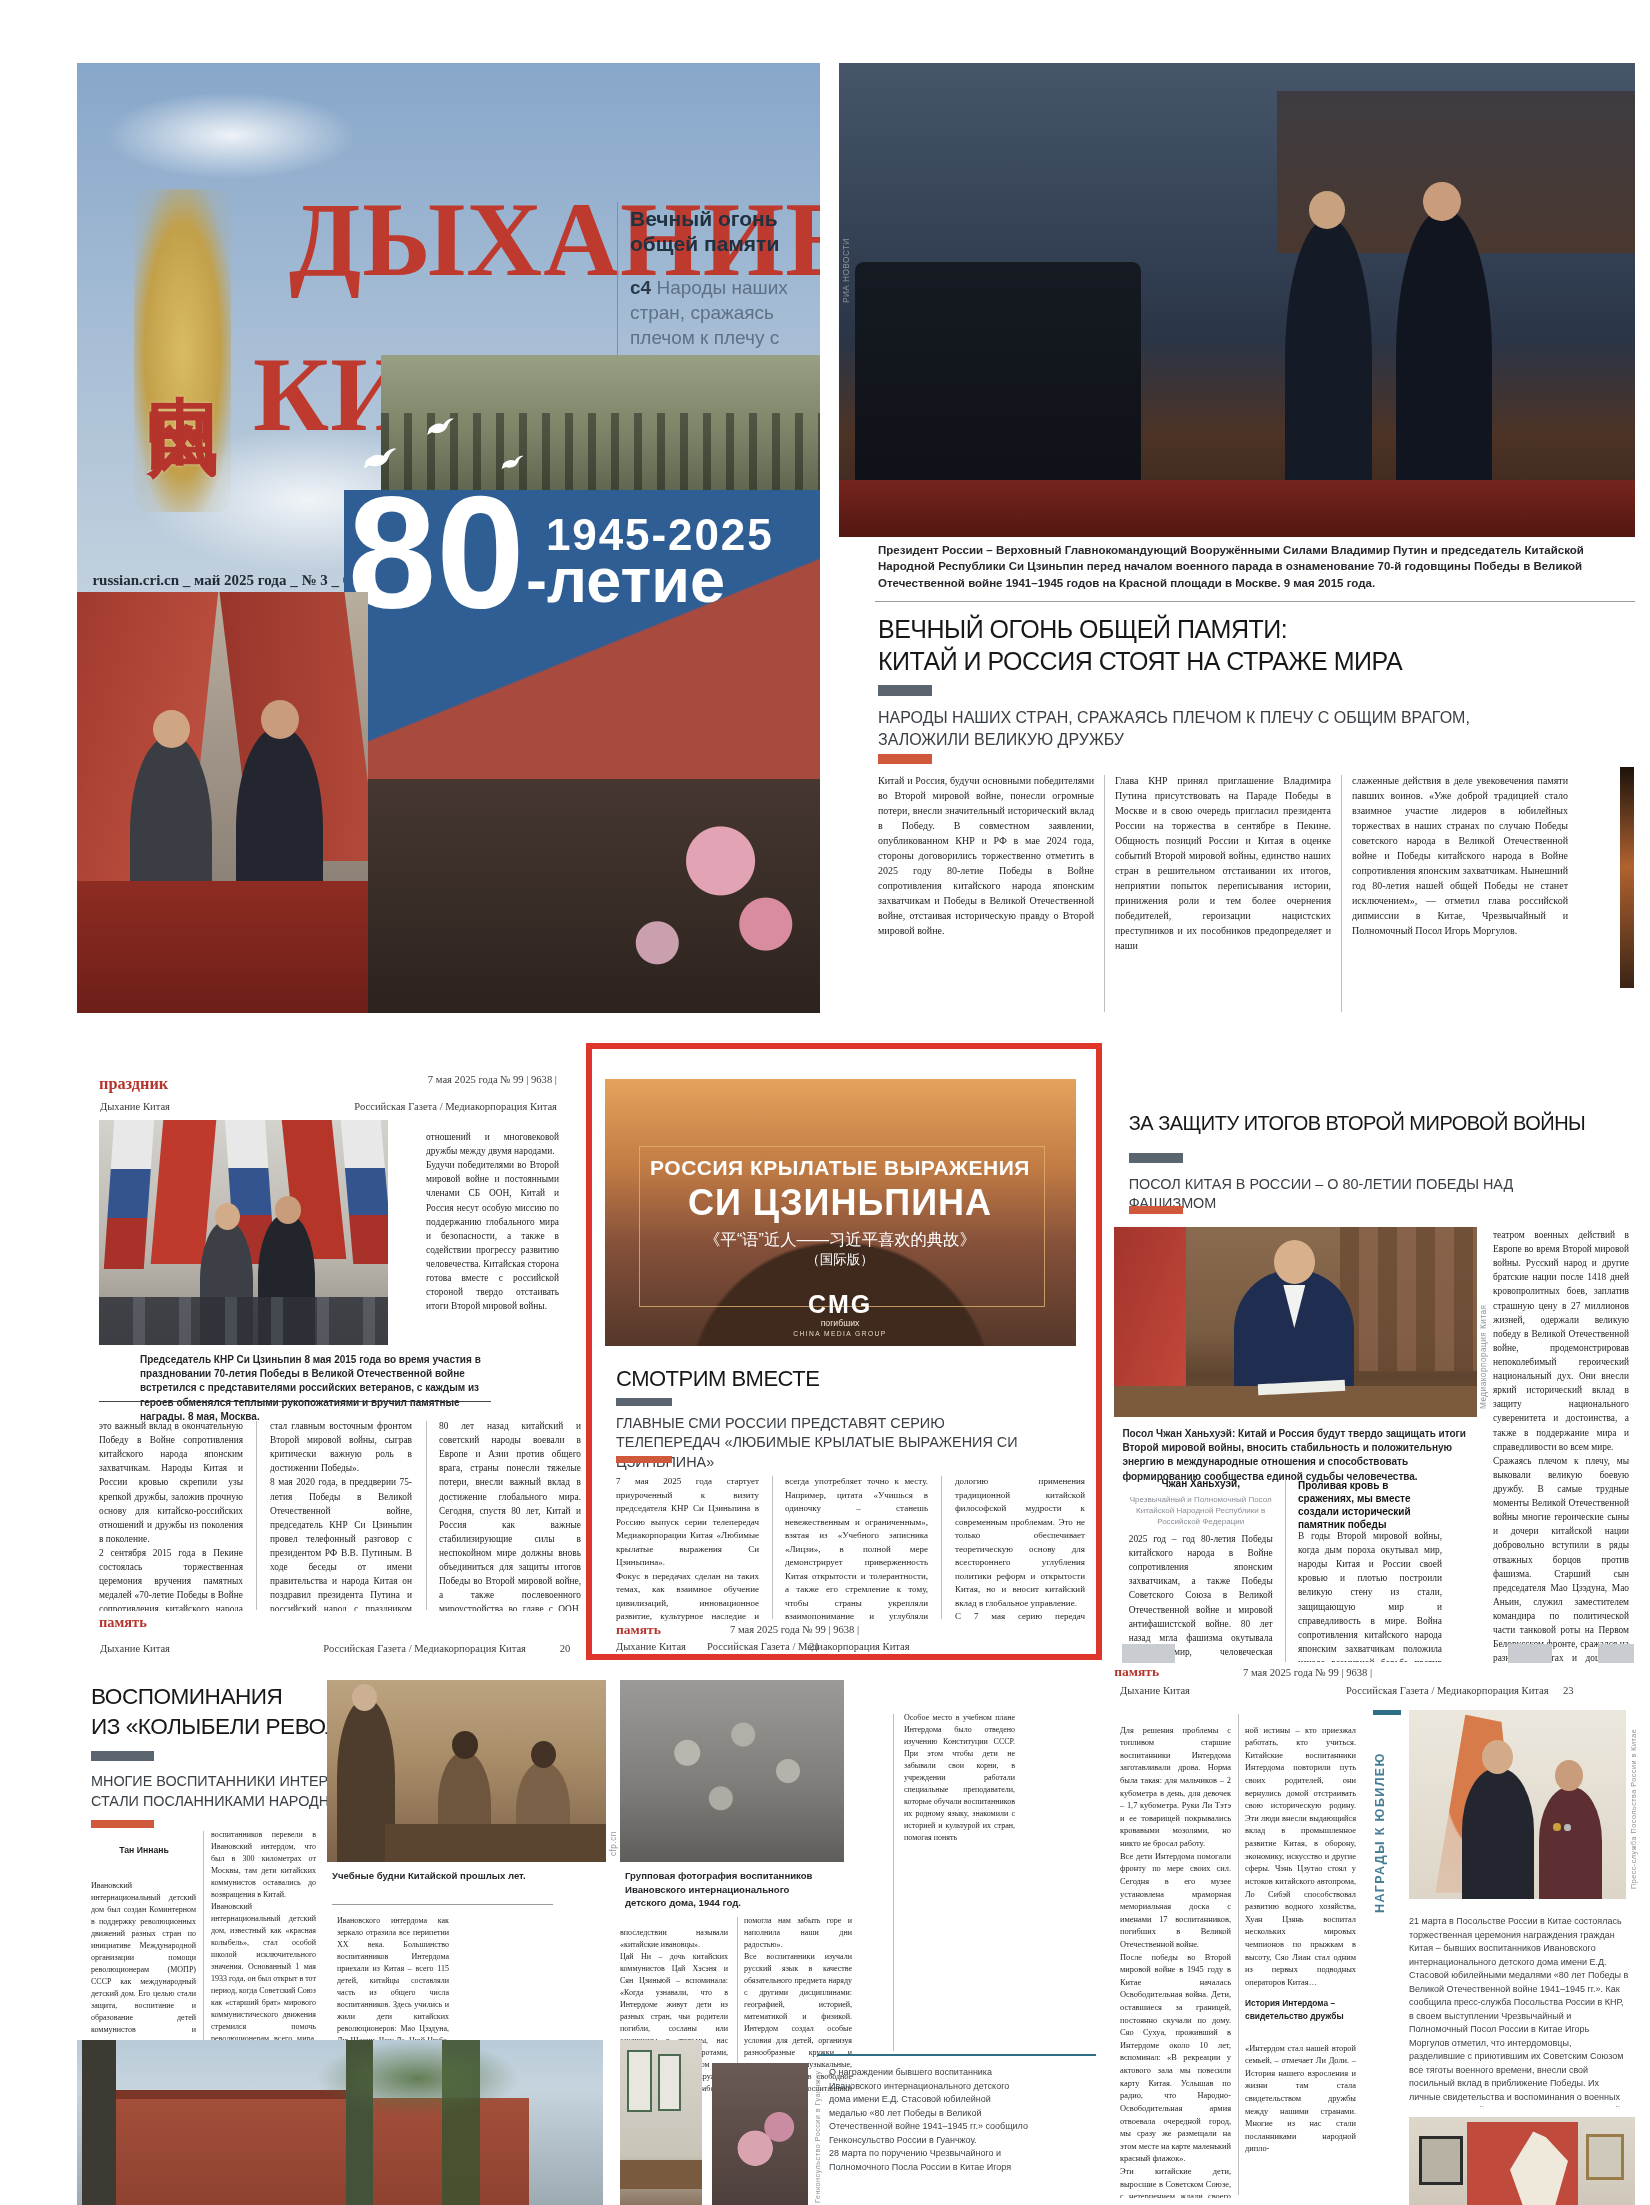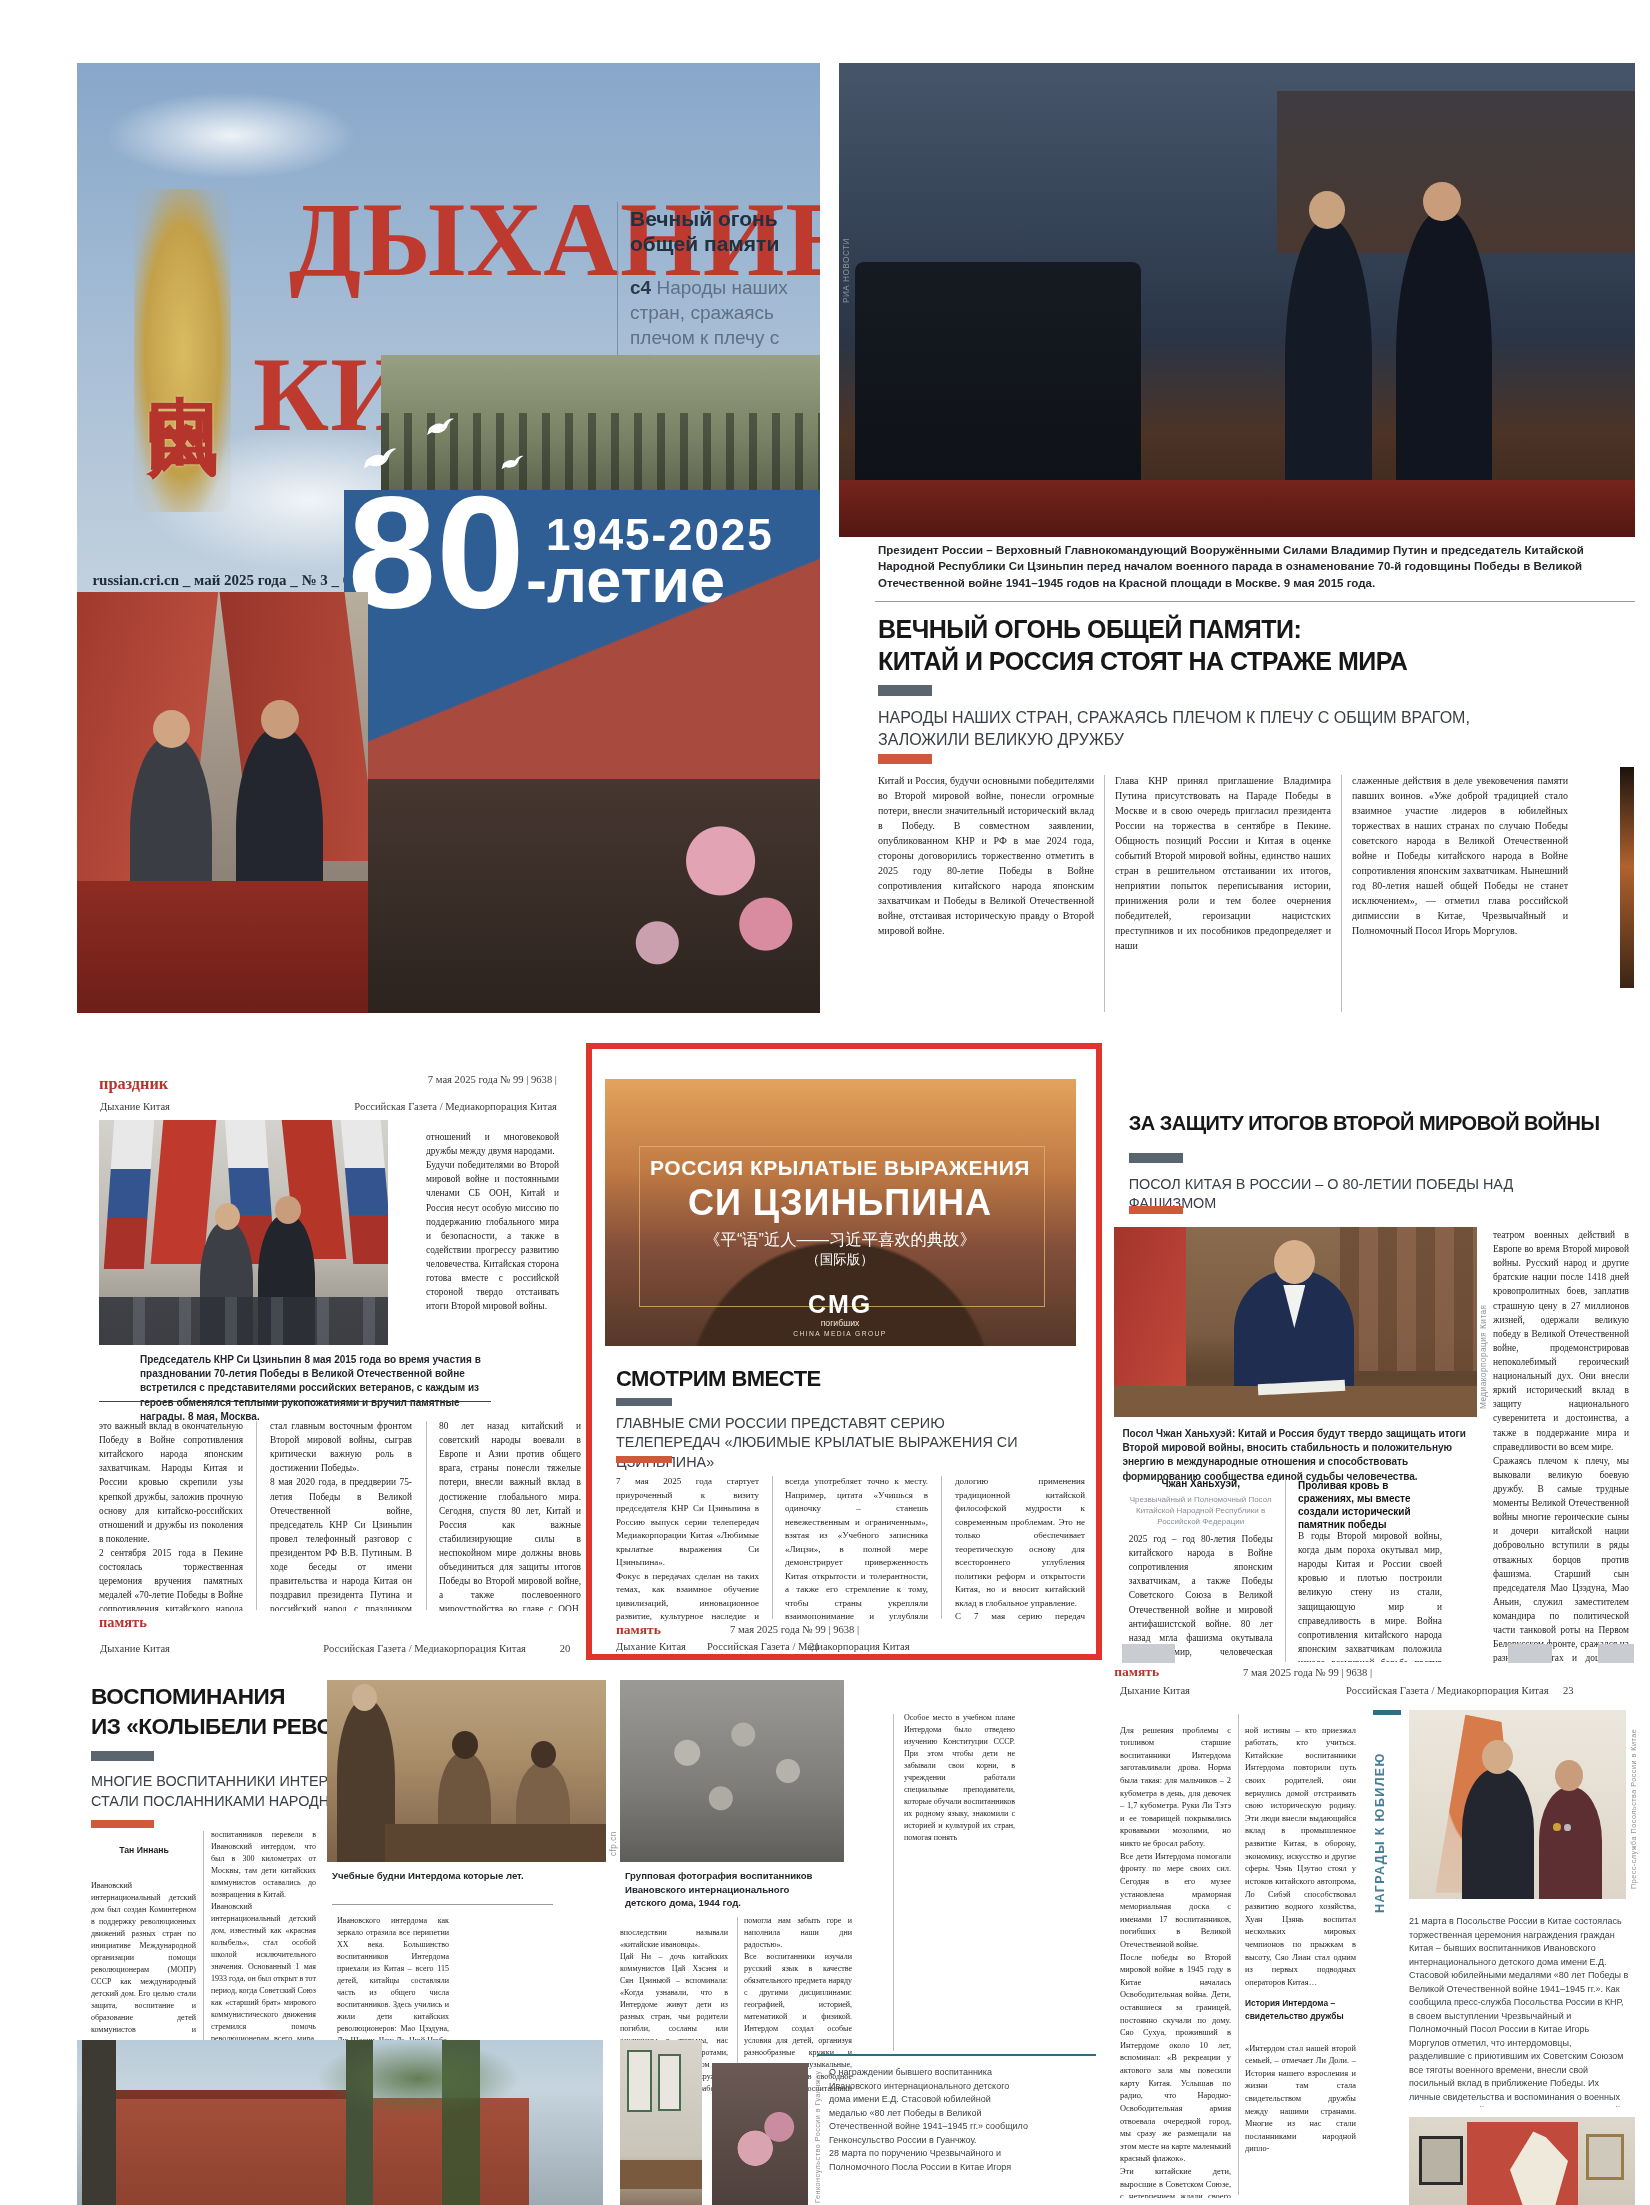--- a/index.html
+++ b/index.html
@@ -1,21 +1,21 @@
 <!DOCTYPE html>
 <html style="font-size:7.7px"><head>
 <meta charset="utf-8">
 <style>
   html,body{margin:0;padding:0;background:#fff;}
   #canvas{position:relative;width:1651px;height:2205px;background:#fff;overflow:hidden;
           font-family:"Liberation Sans","DejaVu Sans",sans-serif;color:#1e1e1e;}
   .abs{position:absolute;}
   .ser{font-family:"Liberation Serif","DejaVu Serif",serif;}
   .b{font-weight:bold;}
-  .hl{font-weight:700;color:#171717;letter-spacing:-0.5px;line-height:1.12;}
+  .hl{font-weight:400;color:#171717;letter-spacing:-0.5px;line-height:1.12;}
   .sub{color:#3a4046;font-weight:500;line-height:1.35;}
   .col{white-space:pre-line;overflow:hidden;text-align:justify;line-height:1.5;color:#1d1d1f;}
   .cap{font-weight:bold;line-height:1.42;color:#25282c;}
   .gbar{background:#5a6570;}
   .obar{background:#d0583b;}
   .memory{color:#b5342c;font-weight:bold;font-family:"Liberation Serif","DejaVu Serif",serif;}
   .vtxt{writing-mode:vertical-rl;transform:rotate(180deg);}
   .vrule{background:#bdbdbd;width:1px;}
   .hrule{background:#9a9a9a;height:1px;}
   .foot{font-family:"Liberation Serif","DejaVu Serif",serif;color:#3c3c3c;font-size:10.6px;}
@@ -258,21 +258,21 @@
                 background:linear-gradient(180deg,#bca380 0%,#a88c68 45%,#7c624a 100%);">
       <div class="fig" style="left:9.6px;top:19px;width:58px;height:163px;background:#4e3c2c;"></div>
       <div class="head" style="left:25px;top:3.8px;width:25px;height:27px;background:#cbb093;"></div>
       <div class="fig" style="left:111px;top:72px;width:53px;height:110px;background:#6e563e;"></div>
       <div class="head" style="left:125px;top:51px;width:26px;height:28px;background:#3f2f22;"></div>
       <div class="fig" style="left:189px;top:82px;width:54px;height:100px;background:#7a6148;"></div>
       <div class="head" style="left:204px;top:61px;width:25px;height:27px;background:#443226;"></div>
       <div class="abs" style="left:58px;top:144px;width:221px;height:38px;background:#5c4530;"></div>
     </div>
     <div class="abs vtxt credit" style="left:609px;top:101px;height:77px;">cfp.cn</div>
-    <div class="abs cap" style="left:332px;top:191px;width:221px;font-size:9.6px;">Учебные будни Интердома которые лет.</div>
+    <div class="abs cap" style="left:332px;top:191px;width:221px;font-size:9.6px;">Учебные будни Китайской прошлых лет.</div>
 
     <div class="abs photo" style="left:620px;top:2.4px;width:224px;height:182px;
                 background:radial-gradient(circle at 30% 40%,#b9b6b0 0 12.5px,rgba(0,0,0,0) 13.5px),
                            radial-gradient(circle at 55% 30%,#b2afa9 0 11.5px,rgba(0,0,0,0) 12.5px),
                            radial-gradient(circle at 75% 50%,#b5b2ac 0 11.5px,rgba(0,0,0,0) 12.5px),
                            radial-gradient(circle at 45% 65%,#aeaba5 0 11.5px,rgba(0,0,0,0) 12.5px),
                            linear-gradient(180deg,#9c9a96 0%,#7e7c78 60%,#5f5d59 100%);"></div>
     <div class="abs cap" style="left:625px;top:191px;width:188px;font-size:9.6px;">Групповая фотография воспитанников Ивановского интернационального детского дома, 1944 год.</div>
 
     <div class="abs hrule" style="left:332px;top:226px;width:221px;height:0.5px;"></div>

